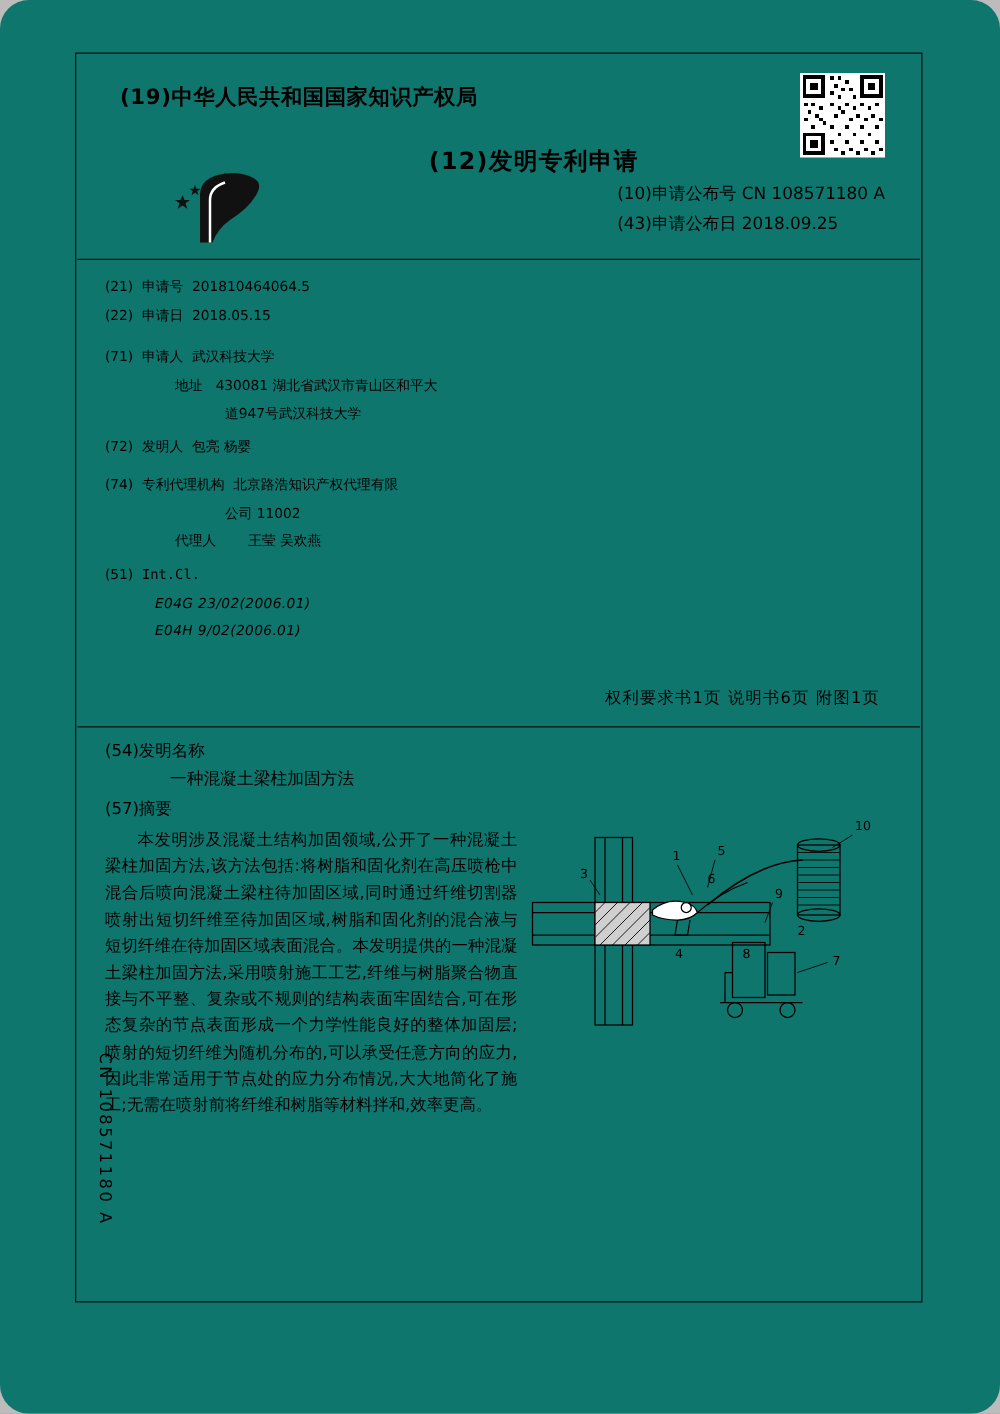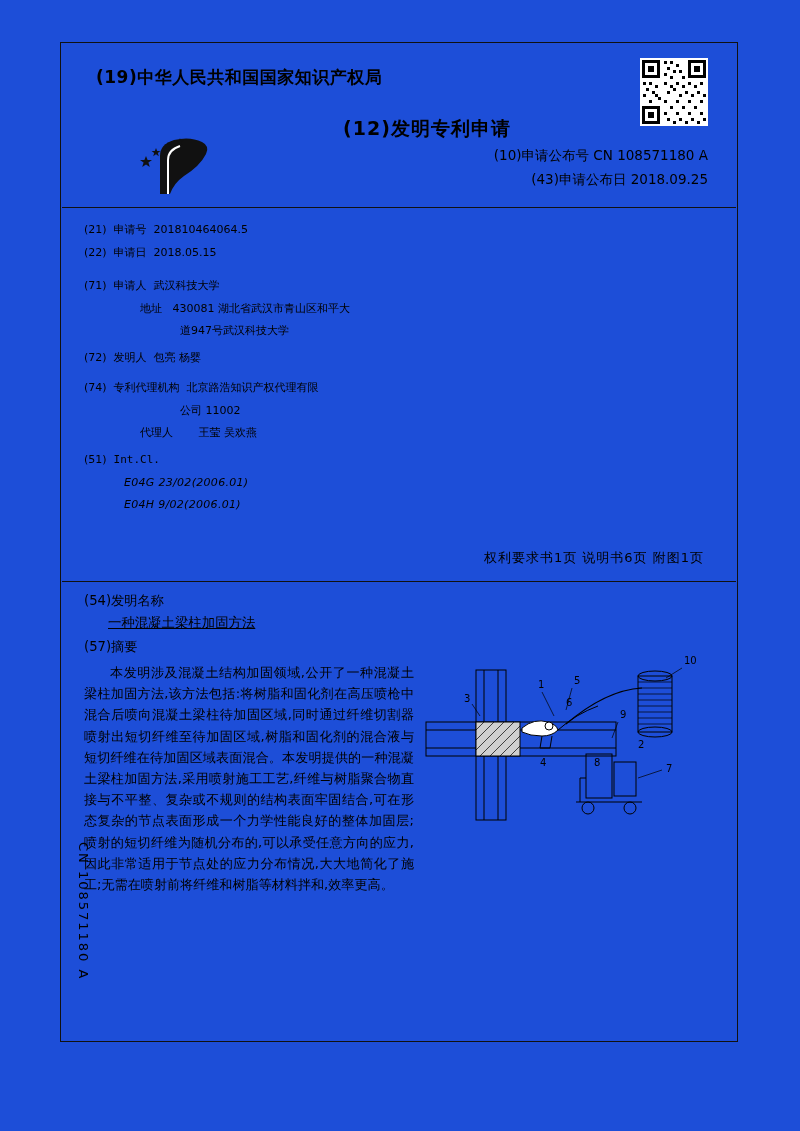--- a/index.html
+++ b/index.html
@@ -1,21 +1,22 @@
 <!DOCTYPE html>
 <html><head>
 <meta charset="utf-8">
 <style>
   html,body{margin:0;padding:0;background:#bcbcbc;}
   body{font-family:"DejaVu Sans","Liberation Sans",sans-serif;}
   .page{
     position:relative;
     width:800px;height:1131px;
-    background:#1d4ed8;
+    background:#0f766e;
     overflow:hidden;
+    border-radius:23px;
   }
   
   .frame{
     position:absolute;
     left:60px;top:42px;
     width:678px;height:1000px;
     border:1.5px solid #111;
     box-sizing:border-box;
   }
   .inner{
@@ -41,21 +42,21 @@
     position:absolute;right:28px;top:14px;
     width:68px;height:68px;
   }
   
   .logo{
     position:absolute;left:78px;top:92px;width:82px;height:66px;
   }
   
   .pubno{
     position:absolute;right:28px;top:100px;
-    font-size:13.5px;line-height:1.75;text-align:right;color:#000;
+    font-size:13.5px;line-height:1.75;text-align:left;color:#000;
   }
   .rule{
     position:absolute;left:0;width:100%;height:0;
     border-top:1.2px solid #111;
   }
   .rule-top{top:163px;}
   .rule-mid{top:537px;}
   
   .biblio{
     position:absolute;left:22px;top:175px;right:20px;
@@ -72,22 +73,22 @@
   .counts{
     position:absolute;right:32px;top:505px;
     font-size:13px;color:#000;letter-spacing:1px;
   }
   
   .sec54{
     position:absolute;left:22px;top:548px;
     font-size:13.2px;color:#000;
   }
   .inv-title{
-    position:absolute;left:46px;top:570px;
-    font-size:13.4px;color:#000;text-decoration:underline;
+    position:absolute;left:74px;top:570px;
+    font-size:13.4px;color:#000;
   }
   .sec57{
     position:absolute;left:22px;top:594px;
     font-size:13.2px;color:#000;
   }
   .abstract{
     position:absolute;left:22px;top:618px;
     width:330px;
     font-size:13.1px;line-height:1.62;
     text-align:justify;text-justify:inter-ideograph;

